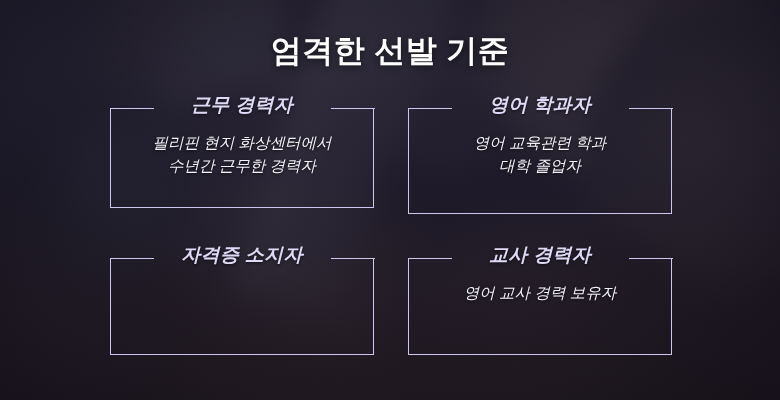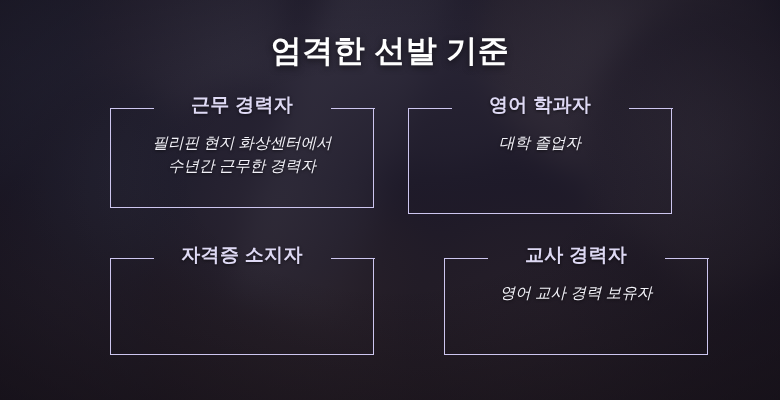--- a/index.html
+++ b/index.html
@@ -94,21 +94,21 @@
   }
 
   .card {
     position: absolute;
     width: 264px;
     box-sizing: border-box;
   }
   .card-1 { left: 110px; top: 109px; height: 99px; }
   .card-2 { left: 408px; top: 109px; height: 105px; }
   .card-3 { left: 110px; top: 259px; height: 96px; }
-  .card-4 { left: 408px; top: 259px; height: 96px; margin-left: 36px; }
+  .card-4 { left: 408px; top: 259px; height: 96px; }
 
   .card-frame {
     position: absolute;
     inset: 0;
     border: 1.5px solid #cdc6ef;
     border-top: none;
     box-sizing: border-box;
   }
   .card-frame::before,
   .card-frame::after {
@@ -125,20 +125,21 @@
     position: absolute;
     left: 0;
     width: 100%;
     top: -17px;
     text-align: center;
     color: #ded9f4;
     font-size: 19px;
     font-weight: bold;
     letter-spacing: 0.3px;
     text-shadow: 0 1px 3px rgba(0,0,0,0.6);
+    font-style: italic;
   }
   .card-body {
     position: absolute;
     left: 0;
     width: 100%;
     top: 22px;
     text-align: center;
     color: #f2f1f8;
     font-size: 15.5px;
     line-height: 23px;
@@ -179,20 +180,21 @@
       <div class="card-body">
         <span class="line">필리핀 현지 화상센터에서</span>
         <span class="line">수년간 근무한 경력자</span>
       </div>
     </div>
 
     <div class="card card-2">
       <div class="card-frame"></div>
       <div class="card-title">영어 학과자</div>
       <div class="card-body">
+        <span class="line">영어 교육관련 학과</span>
         <span class="line">대학 졸업자</span>
       </div>
     </div>
 
     <div class="card card-3">
       <div class="card-frame"></div>
       <div class="card-title">자격증 소지자</div>
     </div>
 
     <div class="card card-4">

